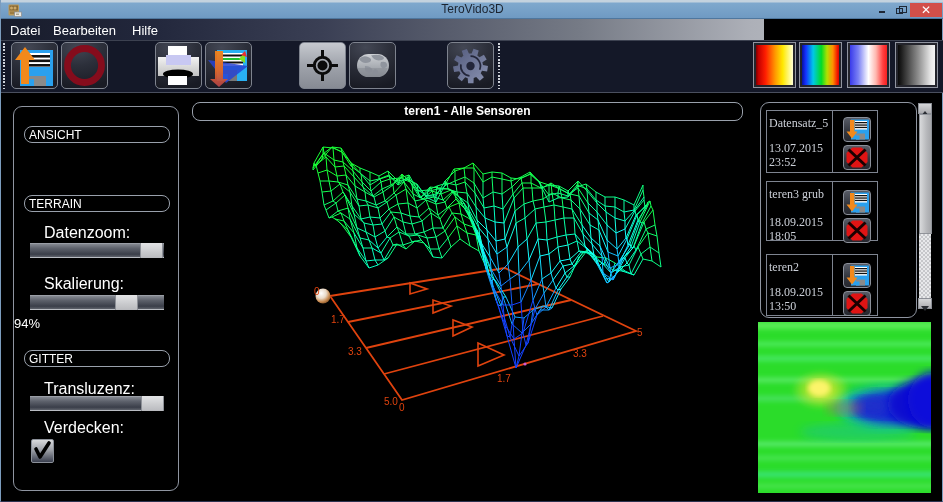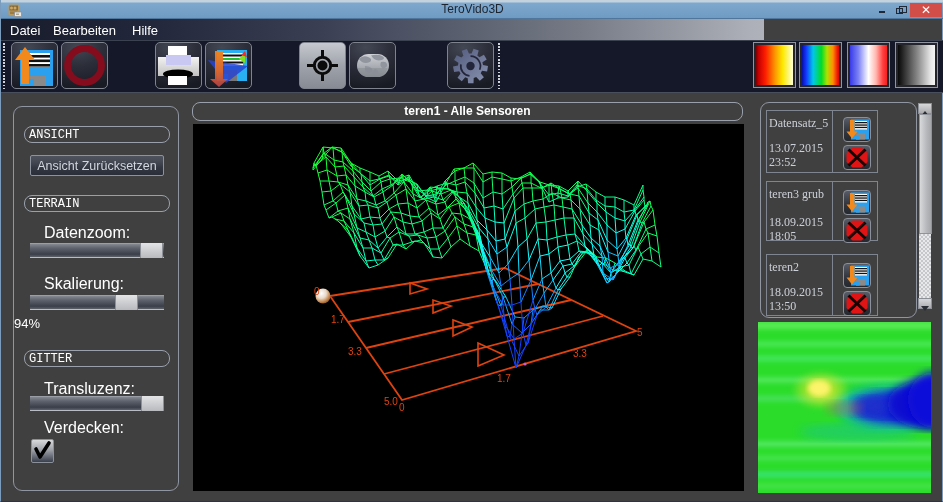--- a/index.html
+++ b/index.html
@@ -1,18 +1,18 @@
 <!DOCTYPE html>
 <html><head>
 <meta charset="utf-8">
 <style>
 * { margin:0; padding:0; box-sizing:border-box; }
 html,body { width:943px; height:502px; overflow:hidden; background:#10131f;
   font-family:"Liberation Sans", sans-serif; }
-#win { position:absolute; left:0; top:0; width:943px; height:502px; background:#404040;
+#win { position:absolute; left:0; top:0; width:943px; height:502px; background:#000000;
   border-left:1px solid #7b9cbd; border-right:1px solid #7b9cbd; border-bottom:1px solid #2c3350; }
 
 
 #titlebar { position:absolute; left:0; top:0; width:943px; height:19px;
   background:linear-gradient(#c4d2de 0, #c4d2de 2px, #7fa8cd 3px, #6e99c2 100%); }
 #appicon { position:absolute; left:7px; top:2px; width:15px; height:15px; }
 #title { position:absolute; left:0; top:2px; width:943px; text-align:center;
   font-size:12px; color:#1c2430; }
 #btn-min { position:absolute; left:878px; top:11px; width:6px; height:2px; background:#1e2836; }
 #btn-max { position:absolute; left:895px; top:8px; width:7px; height:6px;
@@ -40,21 +40,21 @@
   border-radius:5px;
   background:radial-gradient(120% 90% at 35% 10%, #434754 0%, #2c2f3a 45%, #191b24 100%); }
 .tbtn.pressed { background:linear-gradient(#c6c9cf, #9fa3ab 50%, #878b94); }
 .swatch { position:absolute; top:1px; width:43px; height:46px; border:1px solid #9094a0;
   box-shadow:inset 0 0 0 2px #23242c; }
 
 
 #lpanel { position:absolute; left:12px; top:106px; width:166px; height:385px;
   border:1px solid #8f95a1; border-radius:9px; }
 .gbox { position:absolute; left:10px; width:146px; height:17px; border:1px solid #99a0ab;
-  border-radius:8px; color:#fff; font-size:12px; line-height:16px; padding-left:4px;font-family:Liberation Mono, monospace; }
+  border-radius:8px; color:#fff; font-size:12px; line-height:16px; padding-left:4px; }
 .lbl { position:absolute; left:30px; color:#fff; font-size:16px; }
 .slider { position:absolute; left:16px; width:134px; height:15px;
   background:linear-gradient(#8e929a 0%, #5e626c 35%, #3a3e49 75%, #6c7078 100%);
   box-shadow:inset 0 -1px 0 #b9bcc2, inset 0 1px 0 #9a9ea6; }
 .handle { position:absolute; top:0; width:23px; height:15px;
   background:linear-gradient(#e3e4e6, #c9cacd 60%, #b9babe); border-left:1px solid #8d9097; border-right:1px solid #8d9097; }
 #resetbtn { position:absolute; left:16px; top:48px; width:134px; height:21px;
   border:1px solid #8c929e; border-radius:2px; color:#d2d6de; font-size:12.5px;
   text-align:center; line-height:20px;
   background:linear-gradient(#4e525c, #383c4600 60%), linear-gradient(#42464f, #2a2e38); }
@@ -206,21 +206,20 @@
 </svg></div>
   <div class="grip" style="left:497px"></div>
   <div class="swatch" style="left:752px; background:linear-gradient(90deg,#400000 0%,#c40000 11%,#ff1e00 28%,#ff9a00 52%,#ffe800 70%,#fffc9a 88%,#ffffff 100%)"></div>
   <div class="swatch" style="left:798px; background:linear-gradient(90deg,#000070,#1430ff 14%,#00c8e8 32%,#00dc28 52%,#b0e000 66%,#ff9000 80%,#f01000 92%,#a00000)"></div>
   <div class="swatch" style="left:846px; background:linear-gradient(90deg,#2a2ae8 0%,#7a80f4 25%,#ffffff 50%,#ffb8b0 68%,#ff4040 85%,#f01010 100%)"></div>
   <div class="swatch" style="left:894px; background:linear-gradient(90deg,#000000 0%,#1a1a1a 12%,#909090 55%,#e8e8e8 85%,#fafafa 100%)"></div>
 </div>
 
 <div id="lpanel">
   <div class="gbox" style="top:19px">ANSICHT</div>
-  <div id="resetbtn">Ansicht Zurücksetzen</div>
   <div class="gbox" style="top:88px">TERRAIN</div>
   <div class="lbl" style="top:117px">Datenzoom:</div>
   <div class="slider" style="top:136px">
         <div class="handle" style="left:110px"></div>
       </div>
   <div class="lbl" style="top:168px">Skalierung:</div>
   <div class="slider" style="top:188px">
         <div class="handle" style="left:85px"></div>
       </div>
   <div class="lbl" style="left:0; top:209px; width:166px; font-size:13px">94%</div>

